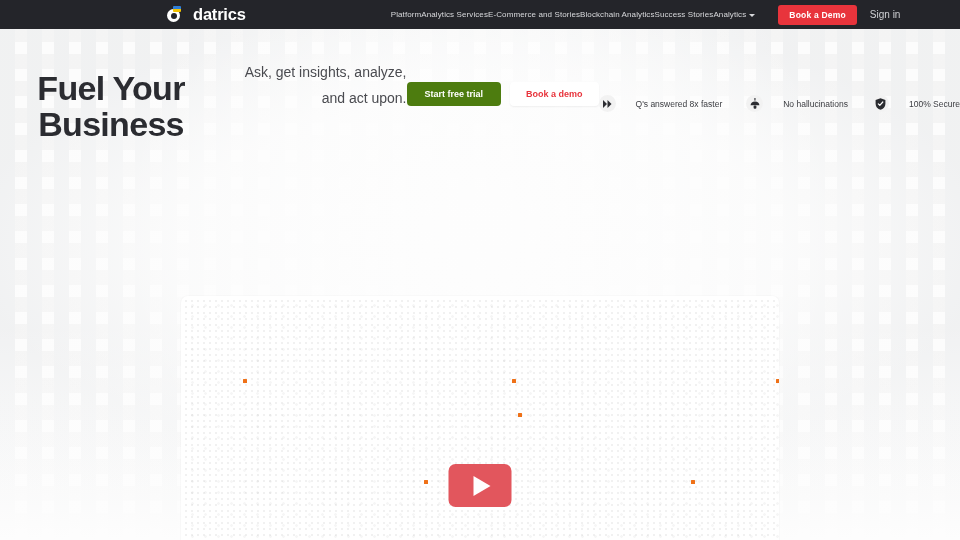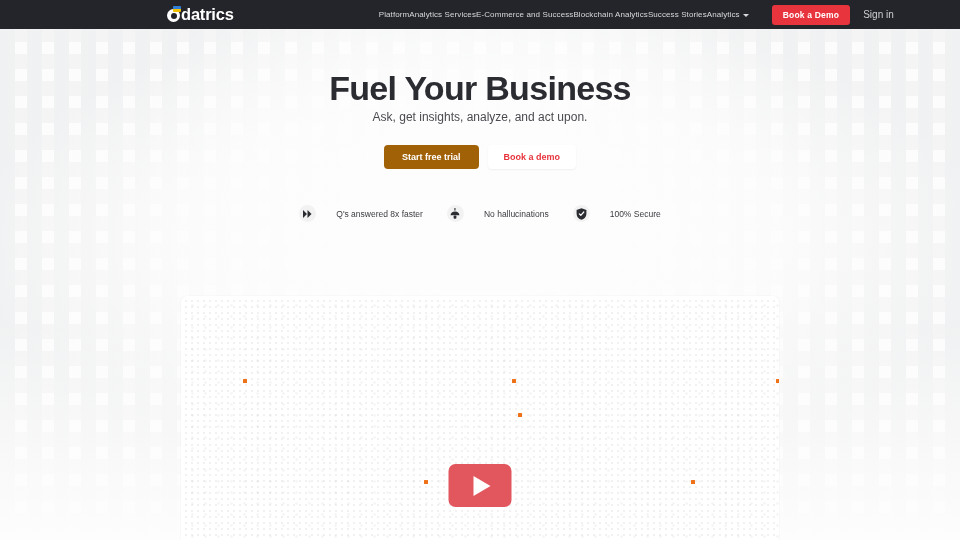--- a/index.html
+++ b/index.html
@@ -52,21 +52,21 @@
     background: #24252a;
     display: flex;
     align-items: center;
     z-index: 20;
   }
 
   .logo {
     display: flex;
     align-items: center;
     margin-left: 167px;
-    gap: 0px;
+    gap: 12px;
     cursor: pointer;
   }
   .logo-mark {
     position: relative;
     width: 15px;
     height: 15px;
     flex: 0 0 auto;
   }
   .logo-mark .disc {
     position: absolute;
@@ -148,50 +148,50 @@
     white-space: nowrap;
   }
 
   
   .hero {
     position: absolute;
     top: 29px; left: 0;
     width: 960px;
     z-index: 5;
     display: flex;
-    flex-direction: column;
+    flex-direction: row;
     align-items: center;
   }
 
   .hero-title {
     margin-top: 41px;
     font-size: 34px;
     line-height: 1.06;
     font-weight: bold;
     color: #2b2c31;
     text-align: center;
     letter-spacing: -0.7px;
   }
   .hero-title .line2 { display: block; }
 
   .hero-sub {
-    text-align: center;
+    text-align: right;
     color: #4a4b50;
-    font-size: 12px;
+    font-size: 14px;
     line-height: 1.85;
   }
 
   .cta-row {
     margin-top: 17px;
     display: flex;
     gap: 9px;
     align-items: center;
   }
   .btn-primary {
-    background: #a16207;
+    background: #4d7c0f;
     color: #fff;
     font-size: 9px;
     font-weight: bold;
     padding: 7px 18px;
     border: none;
     border-radius: 4px;
     cursor: pointer;
     white-space: nowrap;
   }
   .btn-secondary {
@@ -311,21 +311,21 @@
   </div>
 
   <nav class="nav">
     <span class="nav-item">
       <span>Platform</span>
     </span>
     <span class="nav-item">
       <span>Analytics Services</span>
     </span>
     <span class="nav-item">
-      <span>E-Commerce and Success</span>
+      <span>E-Commerce and Stories</span>
     </span>
     <span class="nav-item">
       <span>Blockchain Analytics</span>
     </span>
     <span class="nav-item">
       <span>Success Stories</span>
     </span>
     <span class="nav-item">
       <span>Analytics</span>
       <span class="chev"></span>

